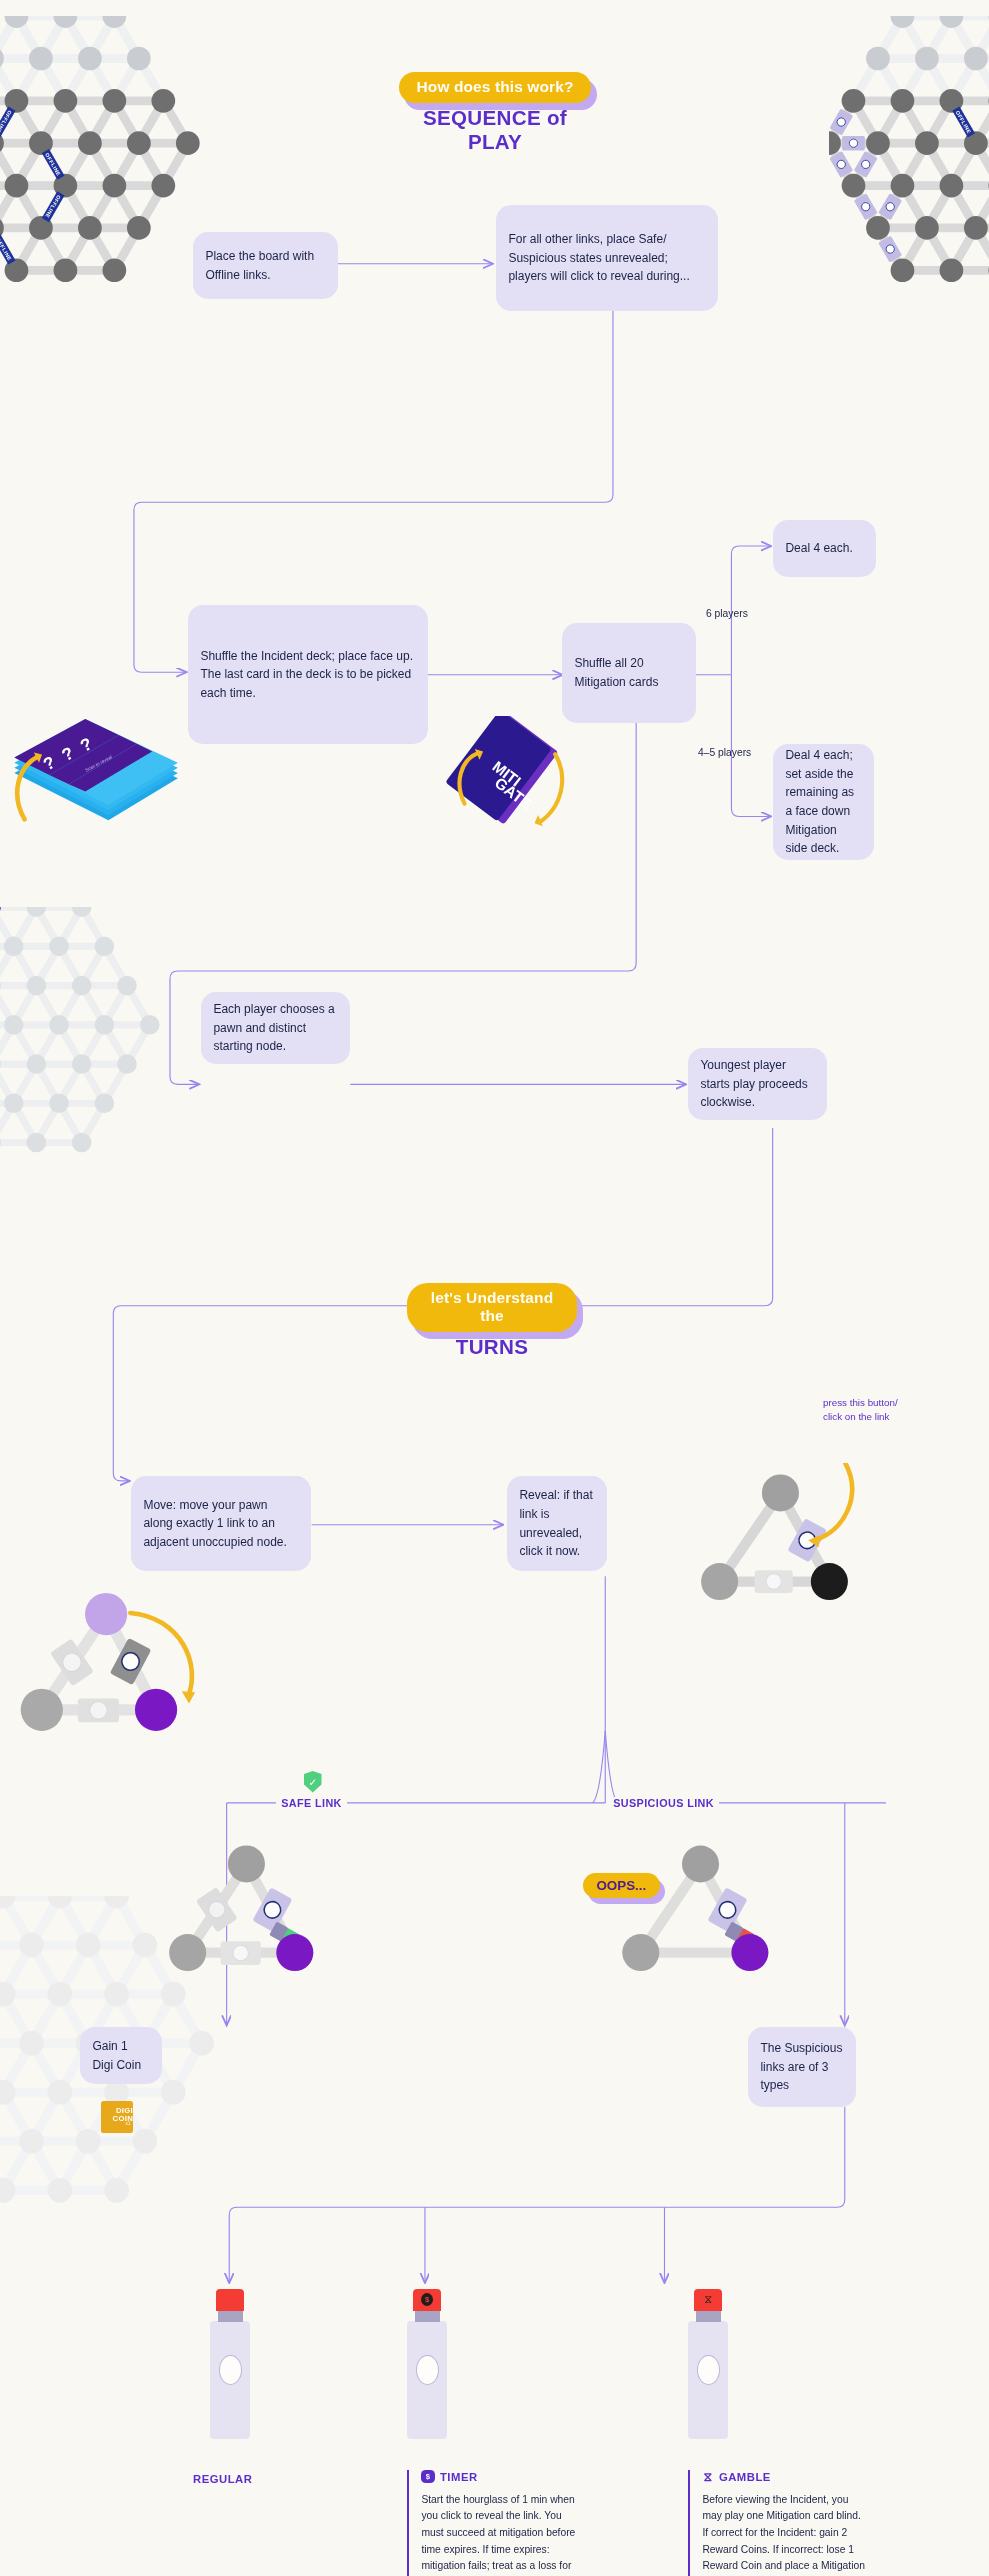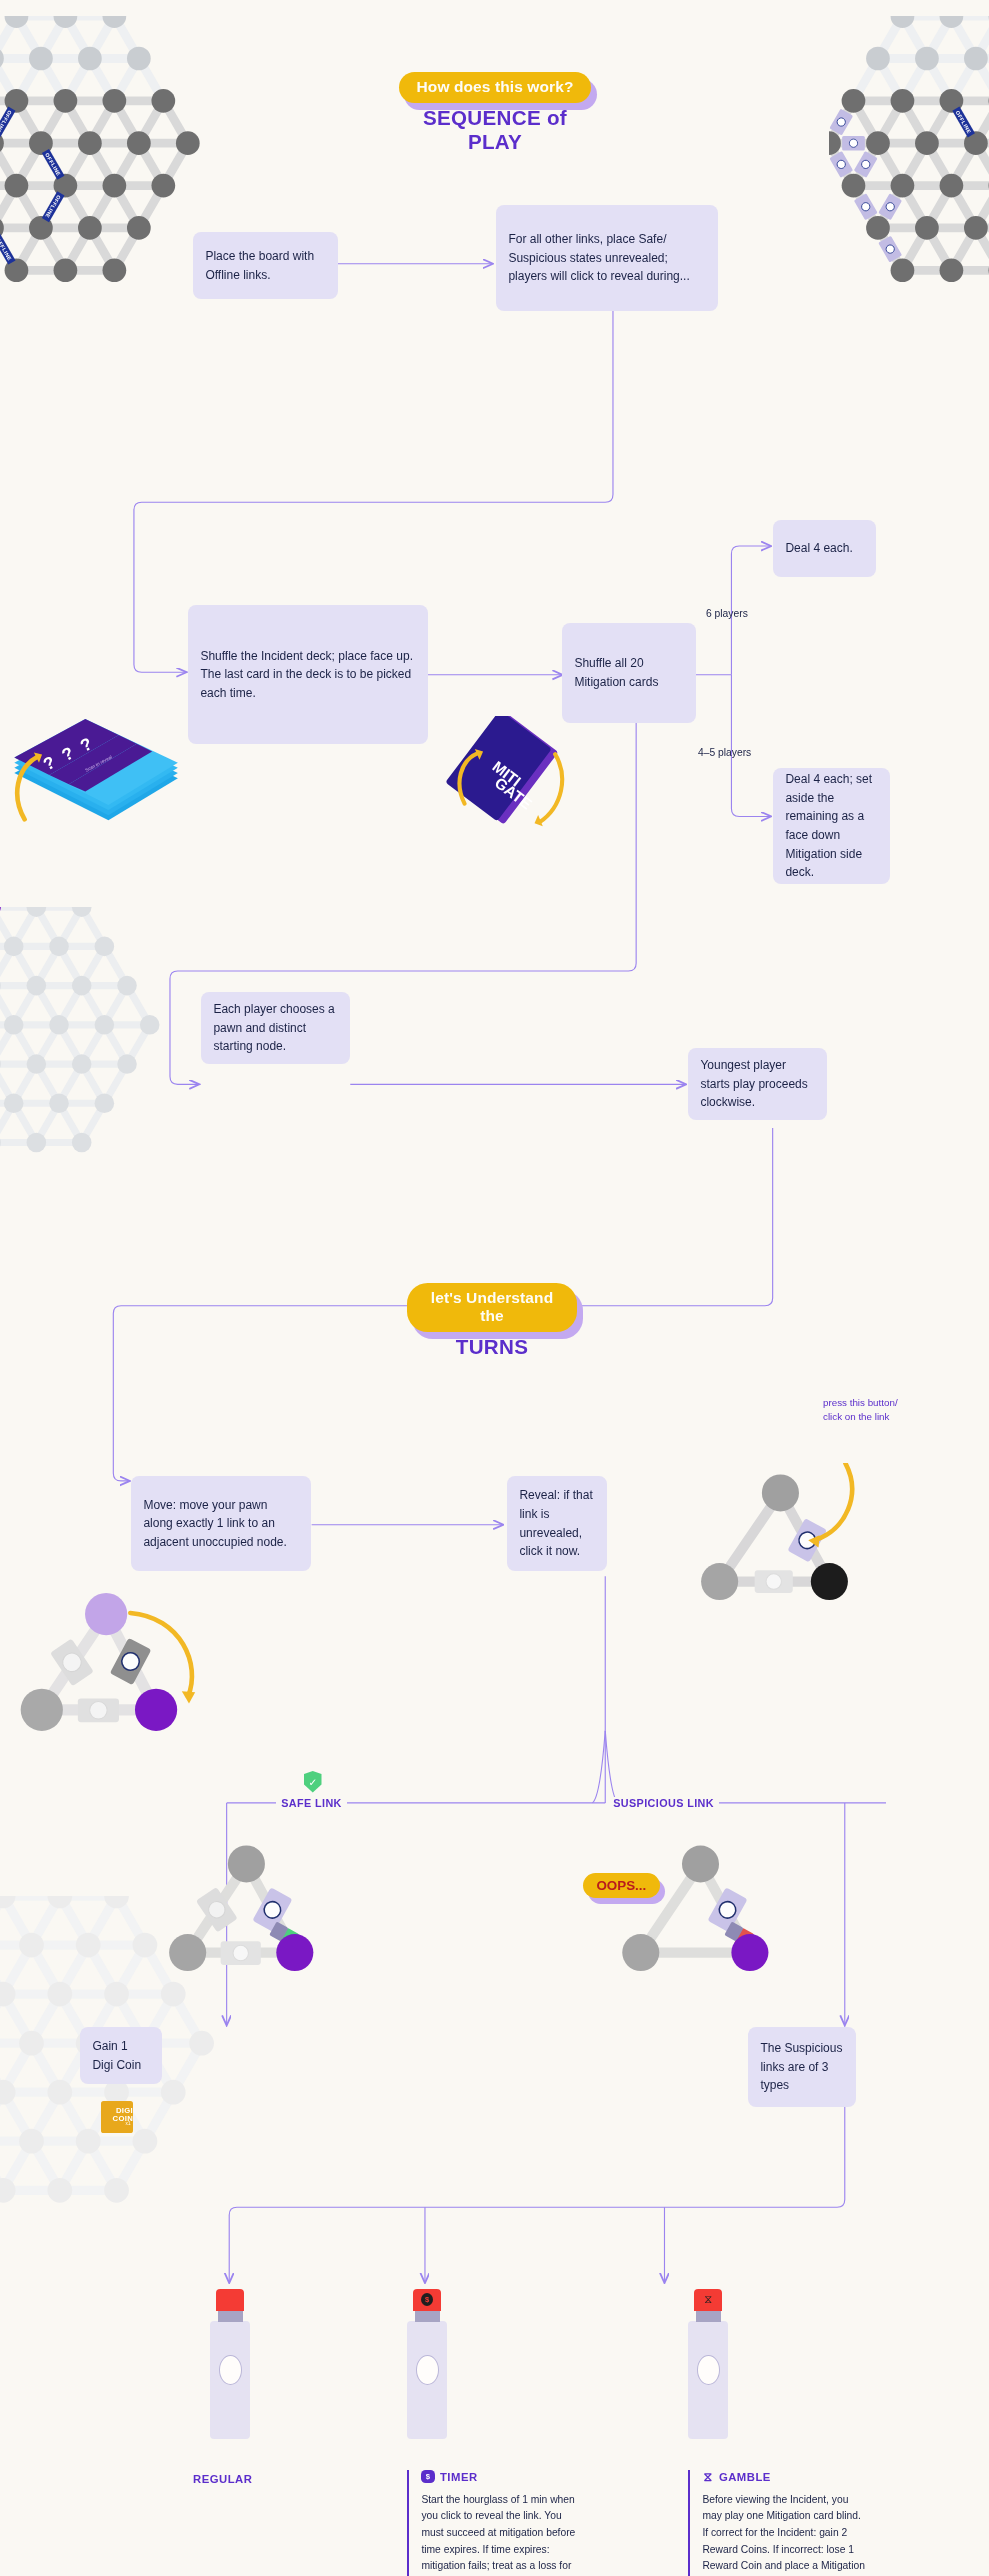--- a/index.html
+++ b/index.html
@@ -7,21 +7,21 @@
     width:989px; height:2676px;
     background:#faf8f3;
     font-family:"Liberation Sans", sans-serif;
     position:relative; overflow:hidden;
   }
   .abs { position:absolute; }
 
   
   .card {
     background:#e3e0f5;
-    border-radius:8px;
+    border-radius:15px;
     color:#1b2246;
     font-size:12px;
     line-height:1.55;
     padding:10.3px 12.4px;
     display:flex; align-items:center;
   }
 
   
   .pillwrap { position:absolute; text-align:center; }
   .pill {
@@ -76,21 +76,21 @@
   .coin { position:absolute; width:32px;height:32px;background:#e8a81c;border-radius:2.6px;
           display:flex;flex-direction:column;align-items:center;justify-content:center;
           color:#fff;font-weight:bold;font-size:7.7px;line-height:1.0; letter-spacing:0.3px; }
   .coin small{ font-size:4.6px; font-weight:normal; align-self:flex-end; margin-right:2.1px; }
 
   .shield { position:absolute; width:17.5px;height:21.6px;background:#4ed07e;
             clip-path:polygon(50% 0,100% 14%,100% 62%,50% 100%,0 62%,0 14%);
             display:flex;align-items:center;justify-content:center;color:#fff;font-size:10.3px; }
 
   .oops { position:absolute; }
-  .oops .p { position:relative; z-index:2; display:inline-block; background:#f0b90b; color:#b91c1c;
+  .oops .p { position:relative; z-index:2; display:inline-block; background:#f0b90b; color:#4c1d95;
              font-size:13.4px;font-weight:bold;padding:4.6px 13.4px 5.7px;border-radius:15.5px; }
   .oops .s { position:absolute; left:4.6px; top:6.2px; right:-5.2px; bottom:-5.7px; background:#c3a9f0; border-radius:15.5px; z-index:1; }
 </style>
 </head>
 <body>
 
 <svg class="conn" viewBox="0 0 1920 5195">
   <defs>
     <marker id="ar" markerWidth="10" markerHeight="10" refX="8" refY="4" orient="auto">
       <path d="M0,0 L9,4 L0,8" fill="none" stroke="#9b84ef" stroke-width="1.6"></path>
@@ -626,21 +626,21 @@
 </div>
 
 <div class="card abs" style="left:562px; top:623px; width:134px; height:100px;">
   <span>Shuffle all 20 Mitigation cards</span>
 </div>
 
 <div class="card abs" style="left:773px; top:520px; width:103px; height:57px;">
   <span>Deal 4 each.</span>
 </div>
 
-<div class="card abs" style="left:773px; top:768px; width:117px; height:116px;">
+<div class="card abs" style="left:773px; top:744px; width:101px; height:116px;">
   <span>Deal 4 each; set aside the remaining as a face down Mitigation side deck.</span>
 </div>
 
 <div class="branch-label" style="left:706px; top:608px;">6 players</div>
 <div class="branch-label" style="left:698px; top:747px;">4–5 players</div>
 
 <div class="card abs" style="left:201px; top:992px; width:149px; height:72px;">
   <span>Each player chooses a pawn and distinct starting node.</span>
 </div>
 

